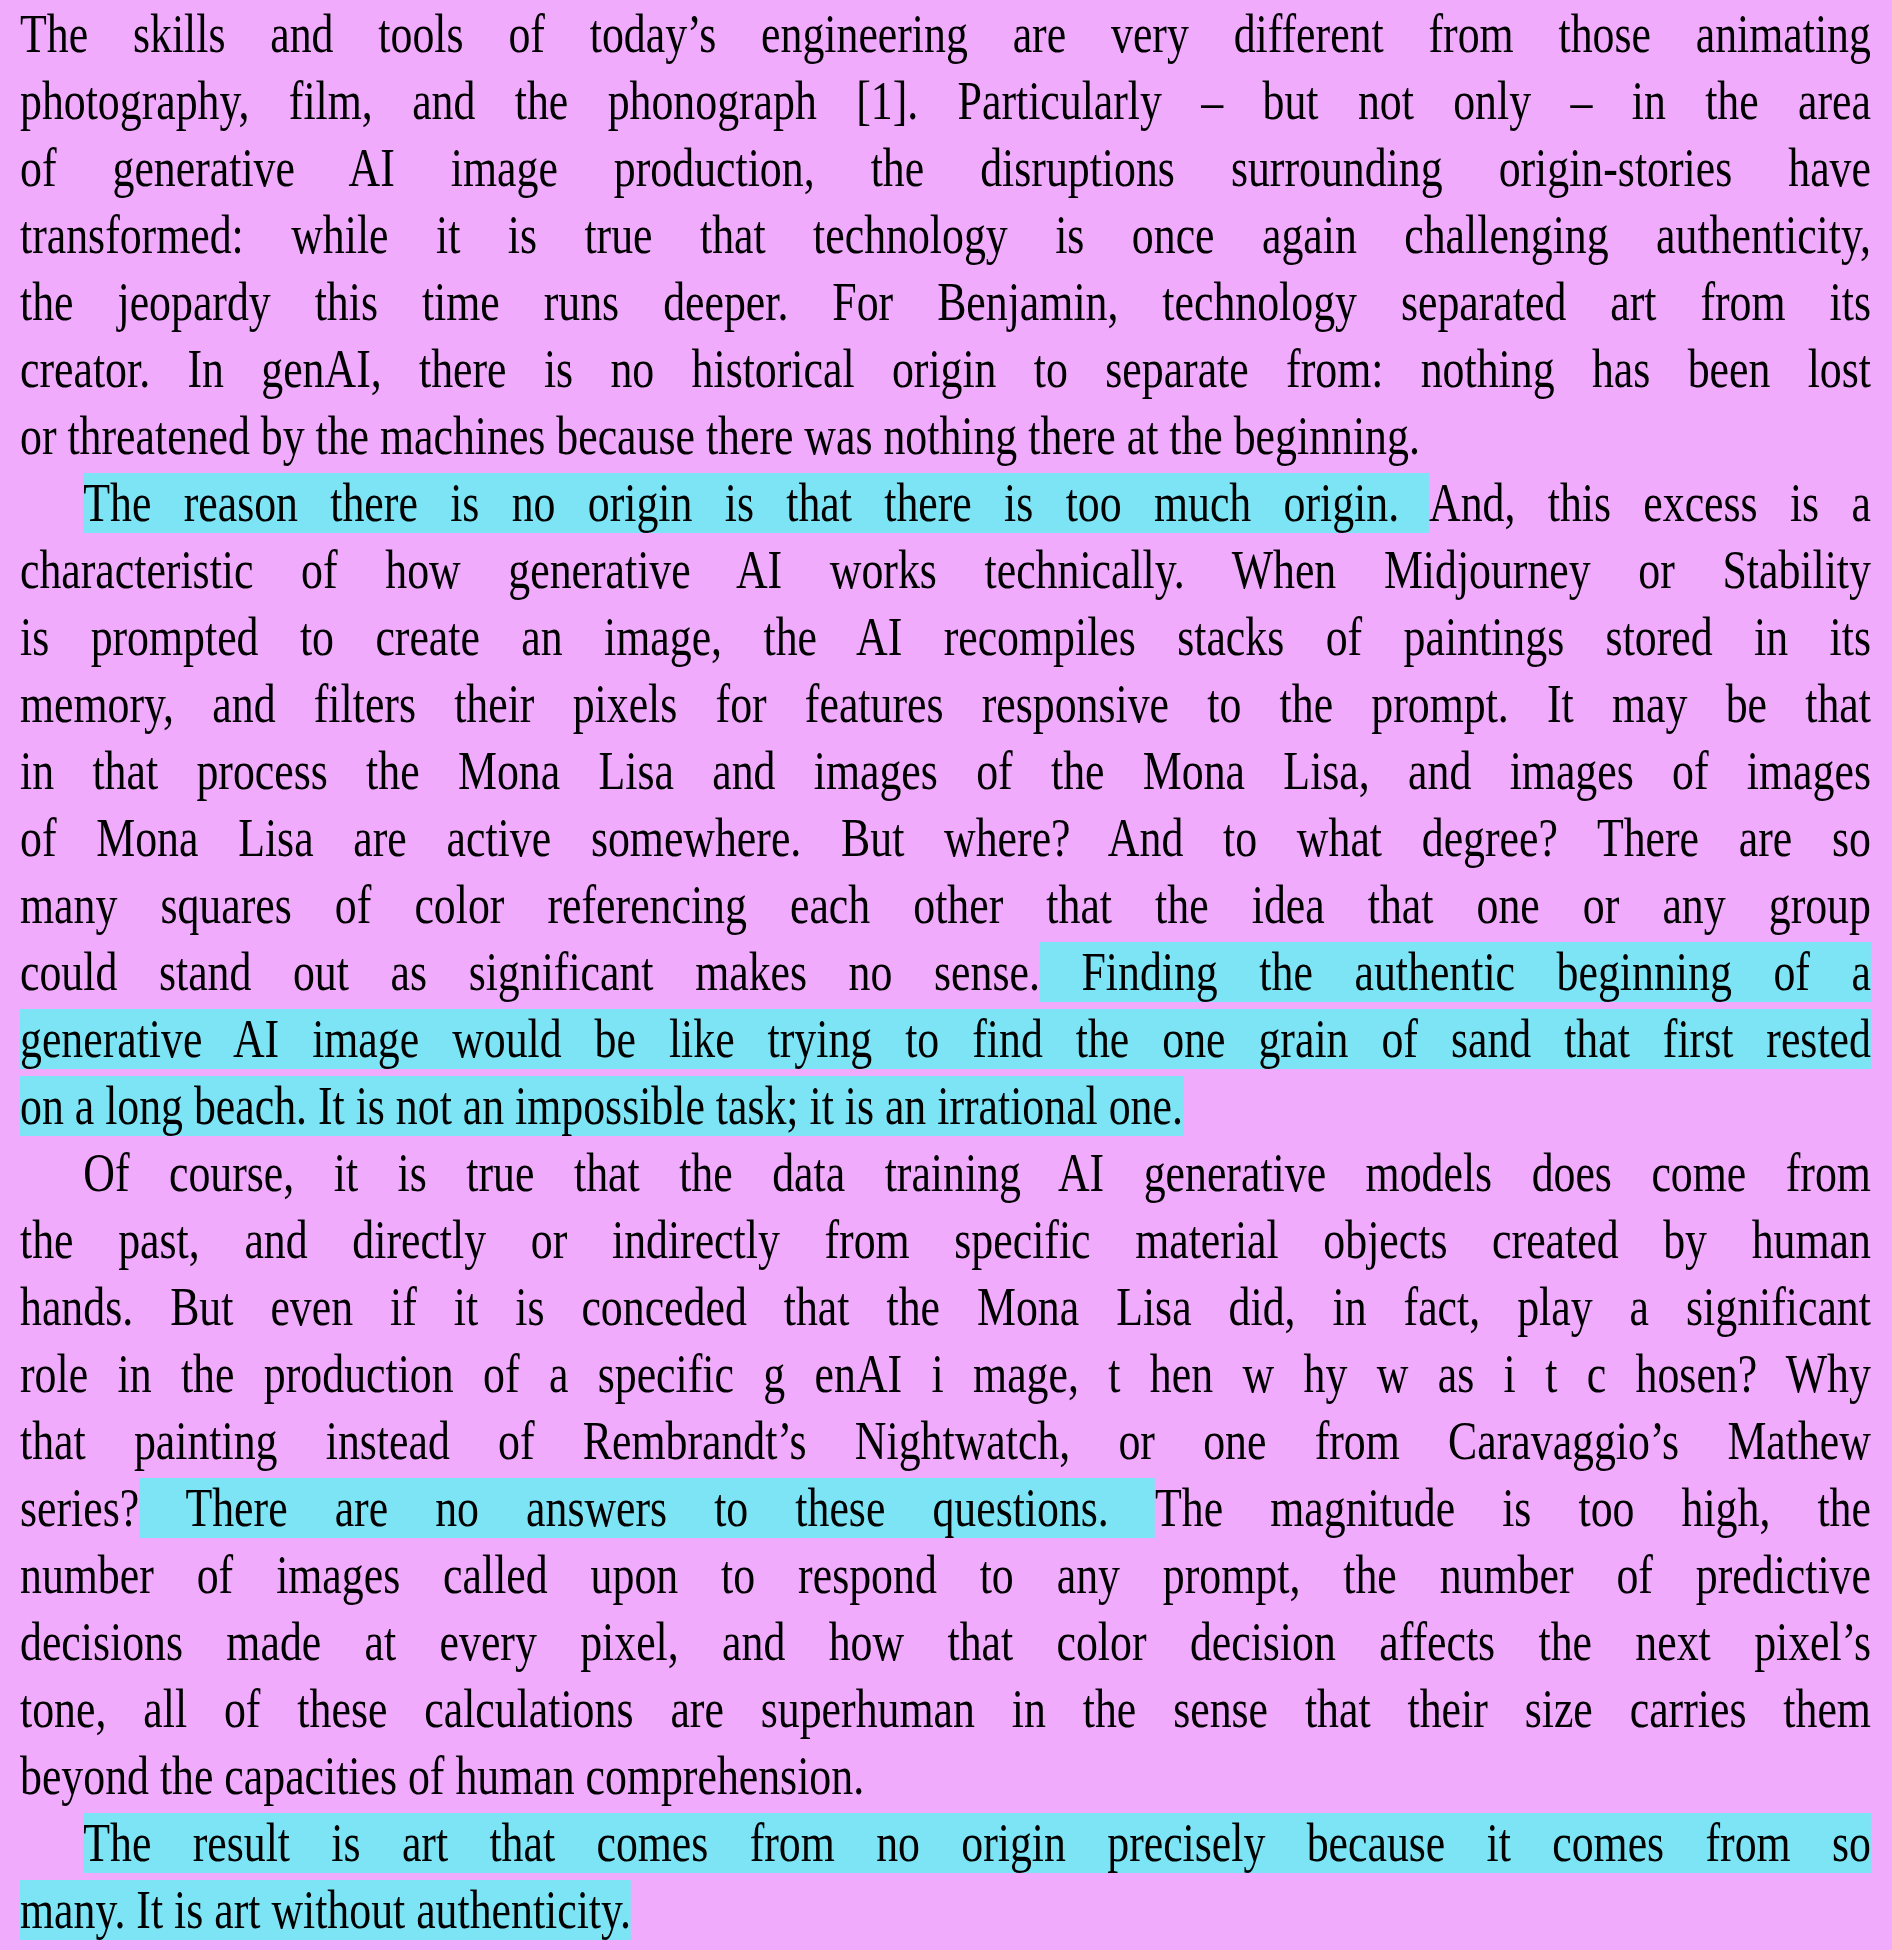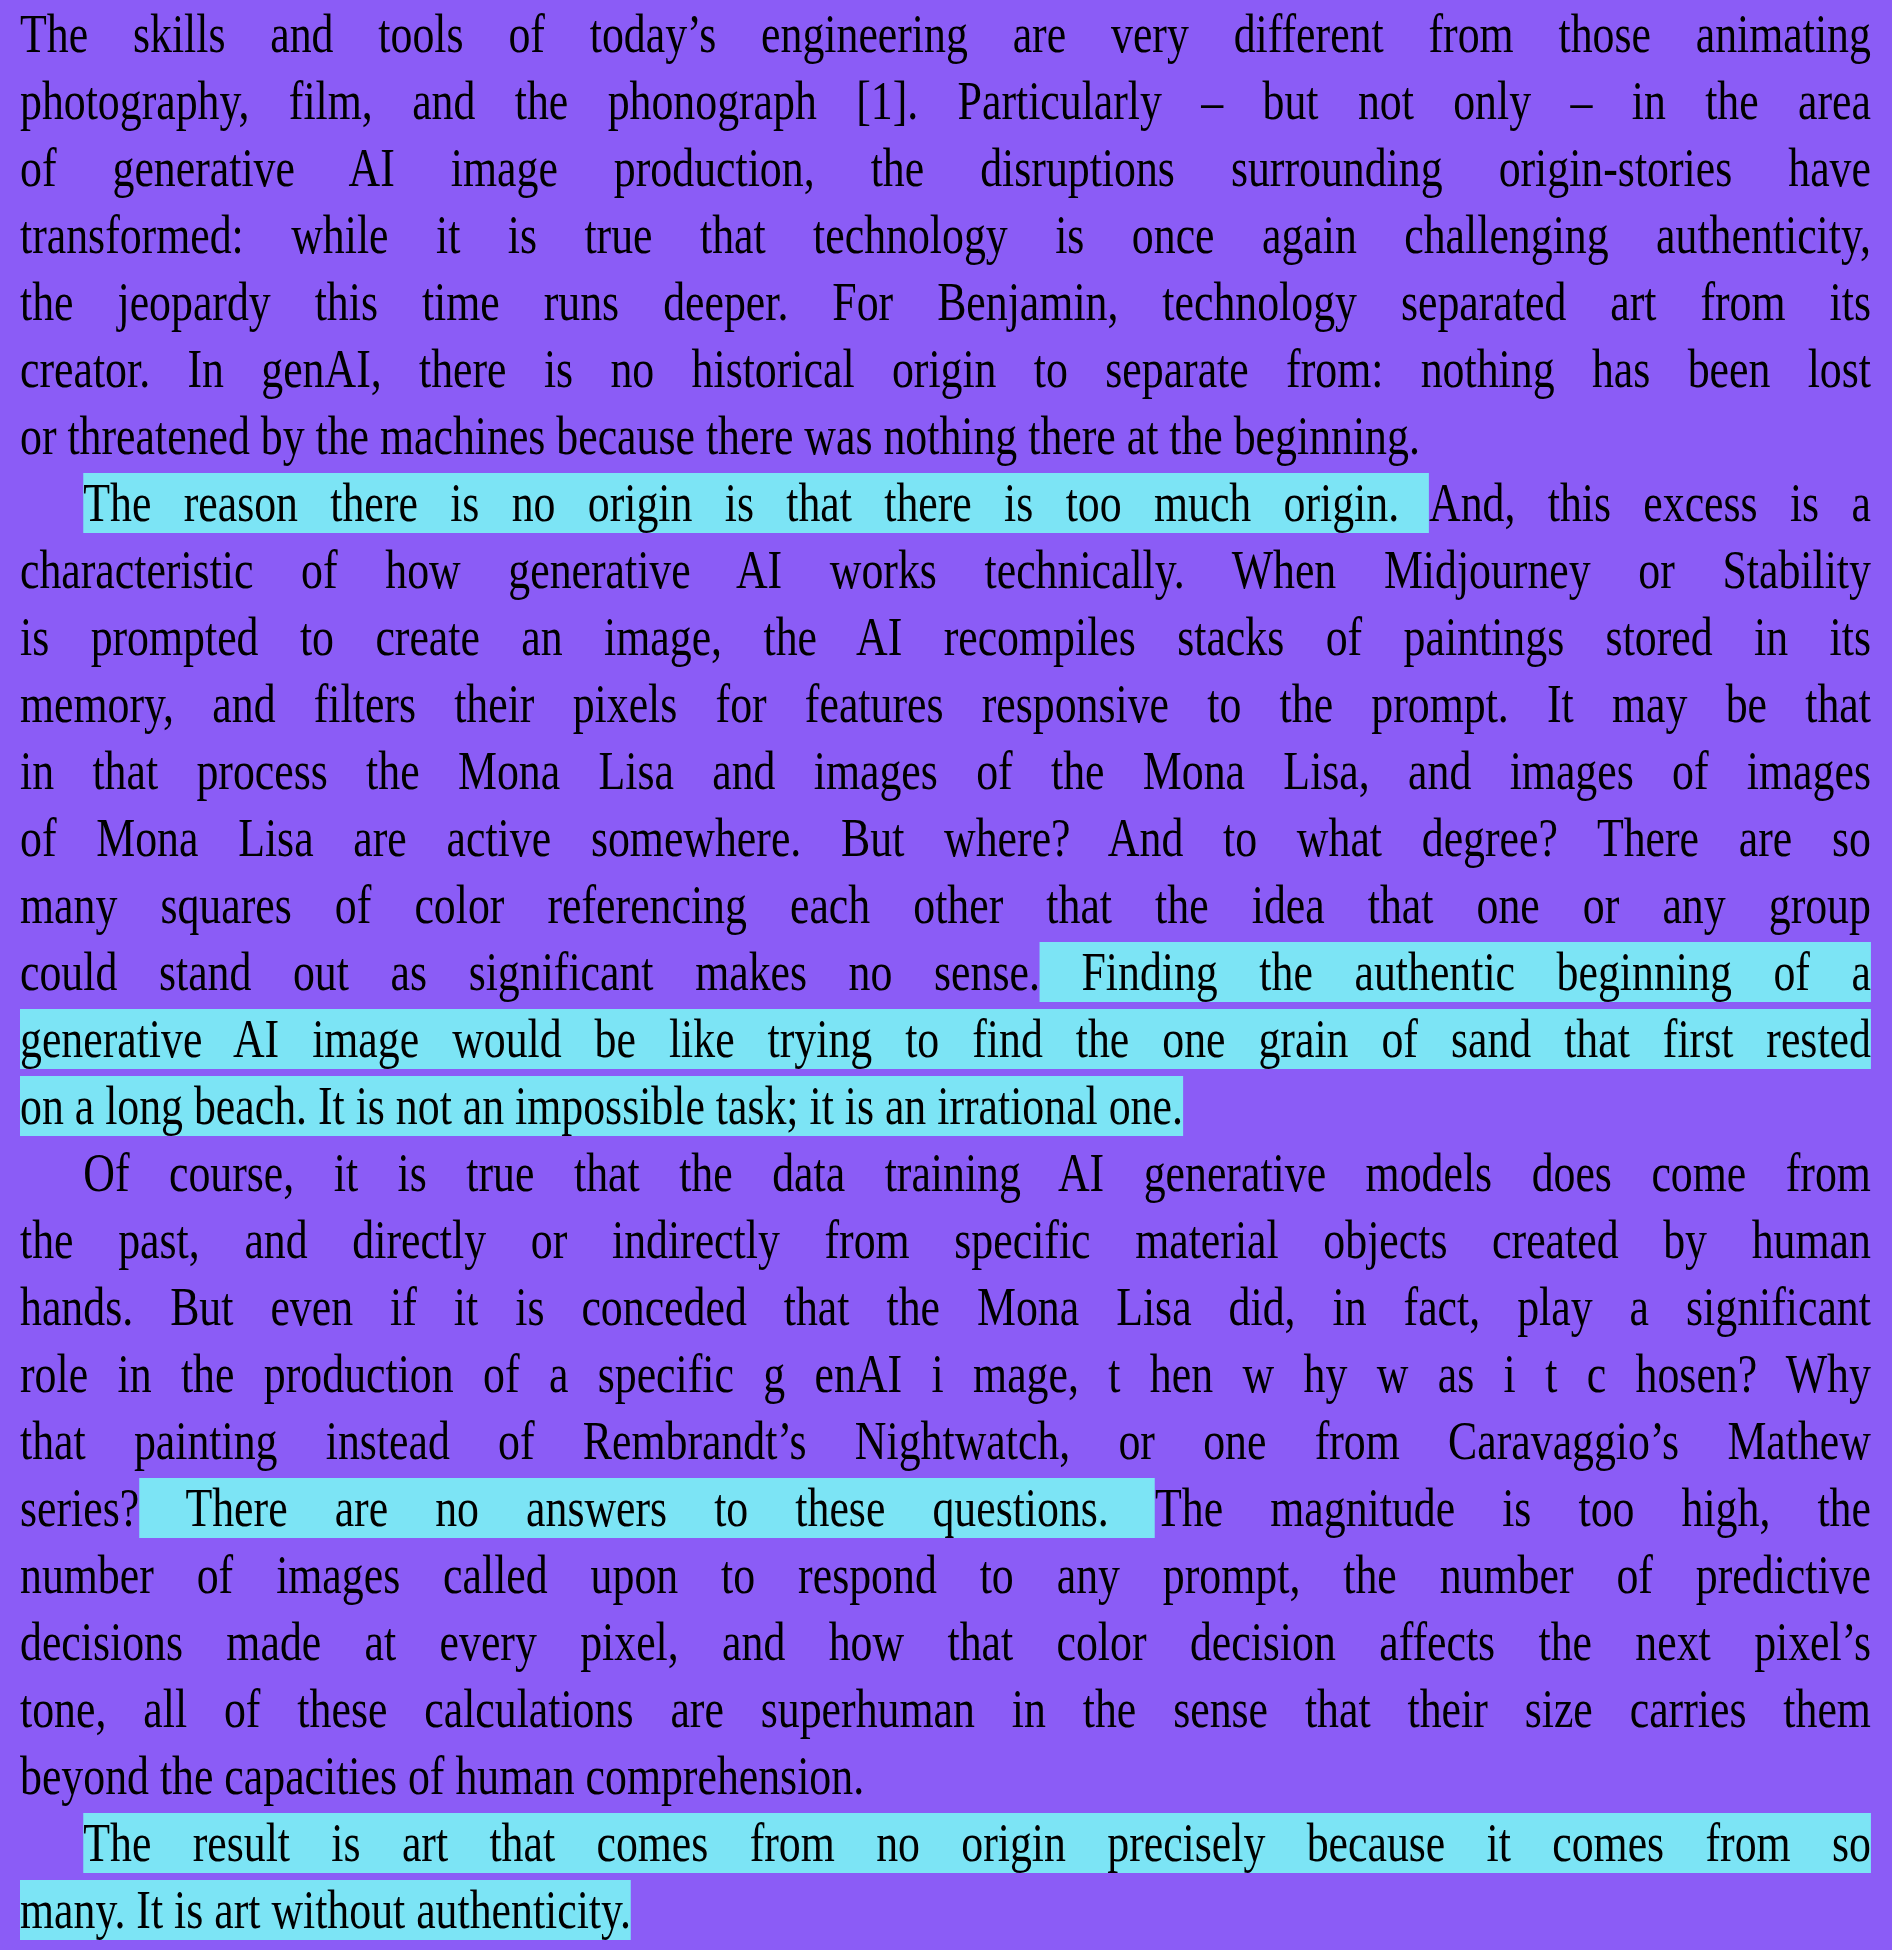--- a/index.html
+++ b/index.html
@@ -4,21 +4,21 @@
 <style>
   html, body {
     margin: 0;
     padding: 0;
     background: #ffffff;
   }
   .page {
     position: relative;
     width: 1893px;
     height: 1950px;
-    background: #8b5cf6;
+    background: #f0abfc;
     overflow: hidden;
   }
   .doc {
     margin-left: 19.5px;
     padding-top: 1px;
     width: 2282px;                 
     transform: scaleX(0.8111);     
     transform-origin: 0 0;
     font-family: "Liberation Serif", "DejaVu Serif", serif;
     font-size: 54px;

